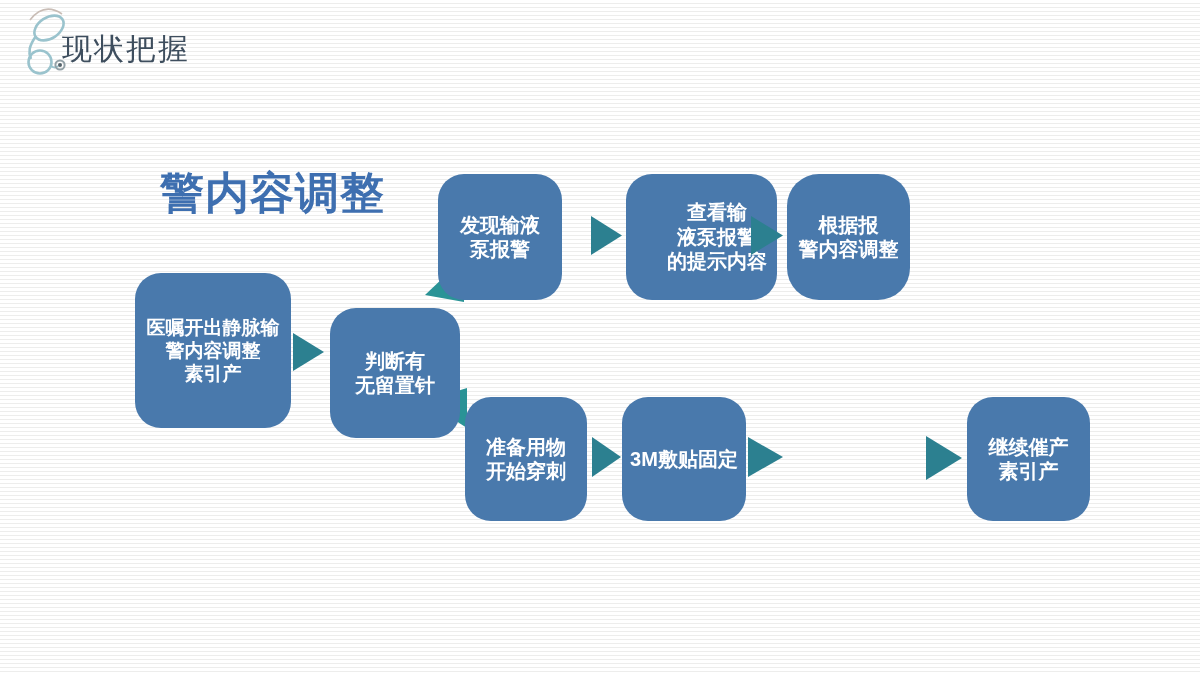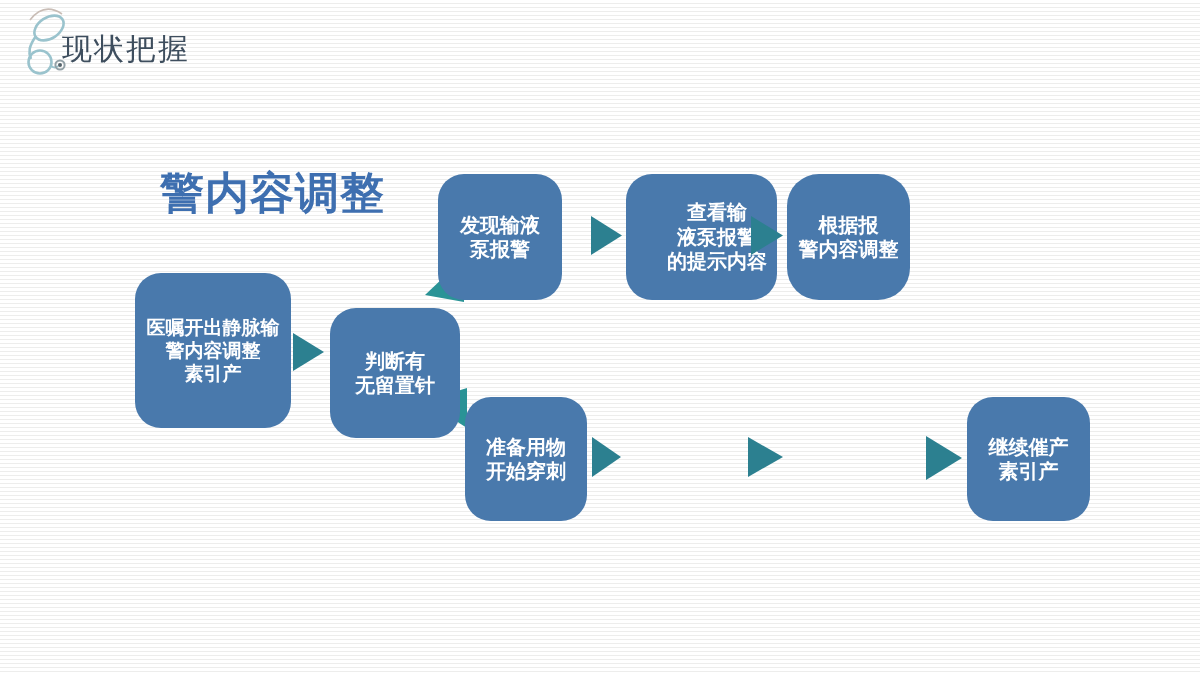--- a/index.html
+++ b/index.html
@@ -109,20 +109,23 @@
     <div class="flow-box box-e">
       <span class="lbl">根据报
 警内容调整</span>
     </div>
 
     <div class="flow-box box-f">
       <span class="lbl">准备用物
 开始穿刺</span>
     </div>
     <div class="arrow arrow-fg"></div>
+    <div class="flow-box box-g">
+      <span class="lbl">3M敷贴固定</span>
+    </div>
     <div class="arrow arrow-gh"></div>
     <div class="arrow arrow-hi"></div>
     <div class="flow-box box-i">
       <span class="lbl">继续催产
 素引产</span>
     </div>
 
   </div>
 </div>
 

